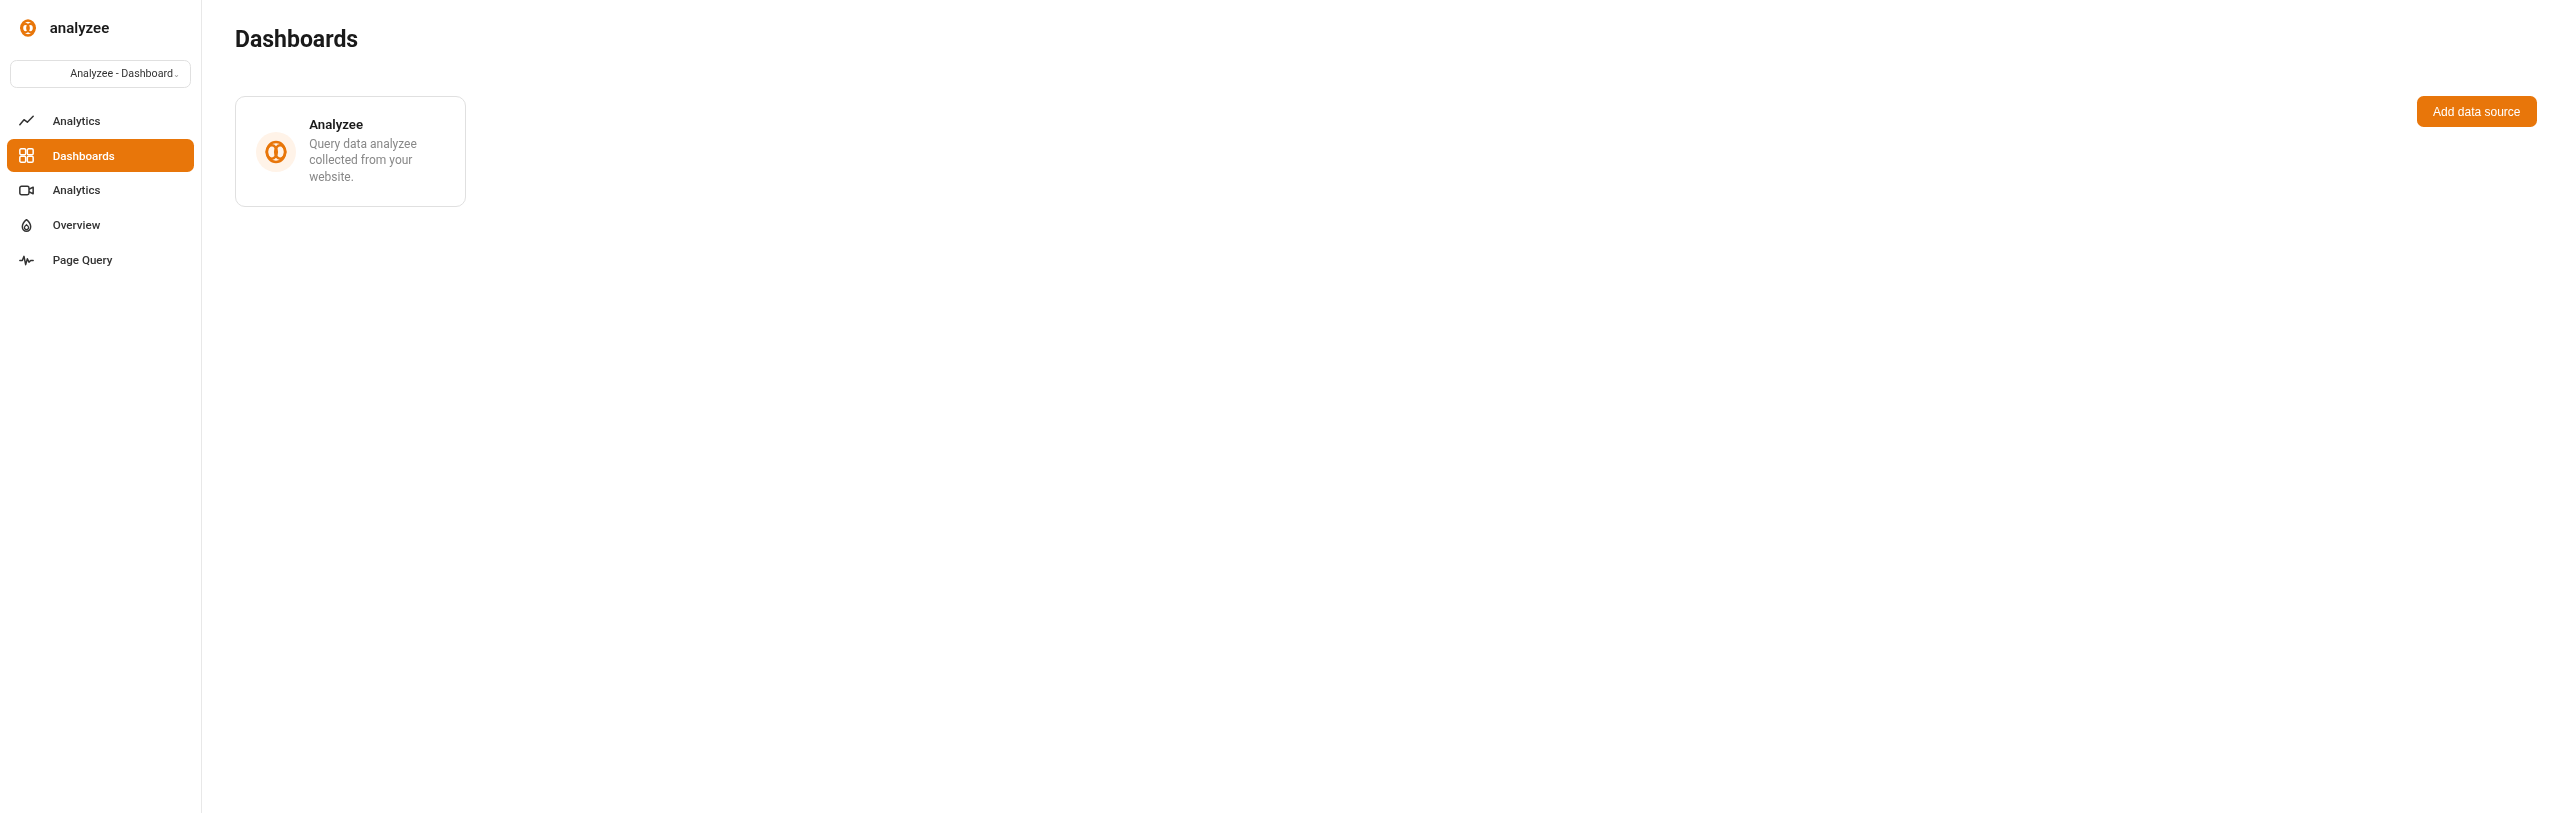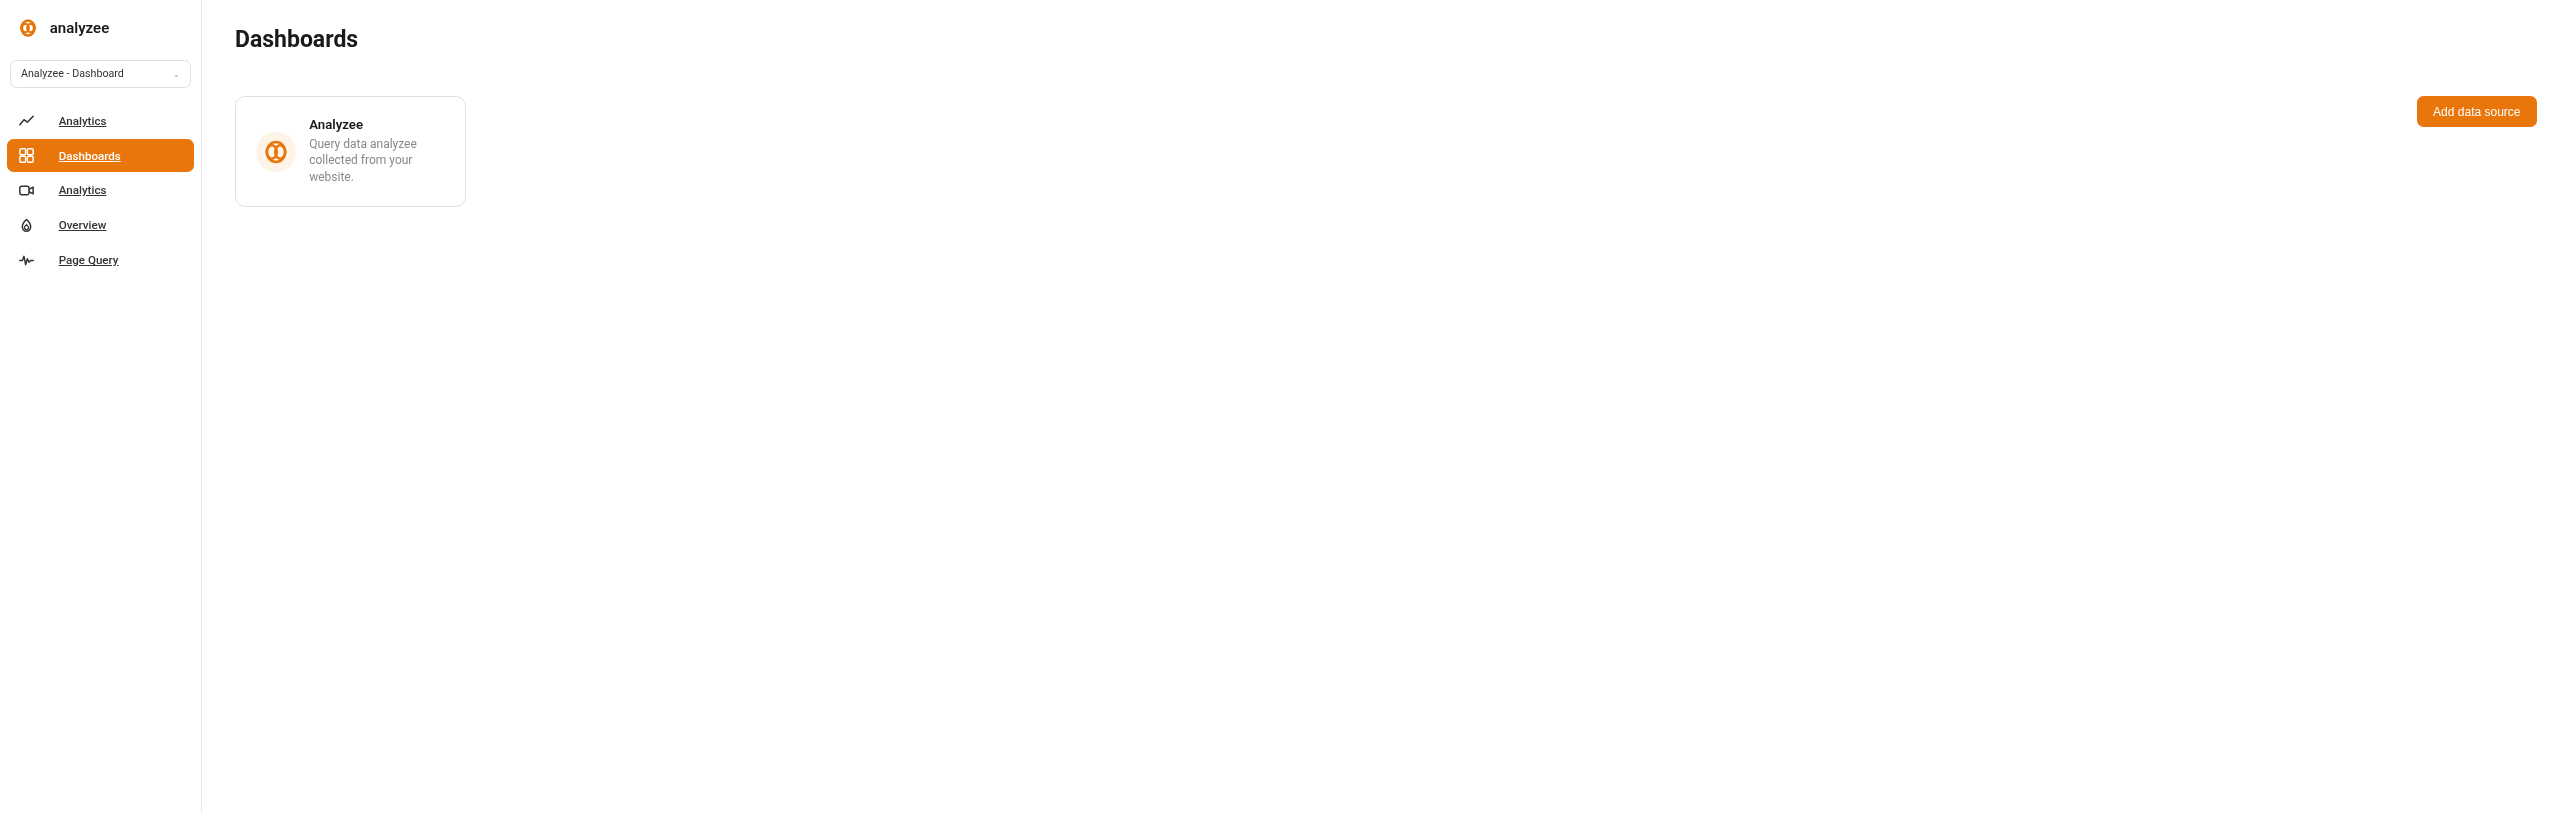--- a/index.html
+++ b/index.html
@@ -45,21 +45,21 @@
       color: #1a1a1a;
     }
 
     .workspace-selector {
       margin: 0 10px 16.5px 10px;
       padding: 6.6px 10px;
       border: 0.8px solid #e0e0e0;
       border-radius: 6.6px;
       display: flex;
       align-items: center;
-      justify-content: space-between;
+      justify-content: flex-end;
       cursor: pointer;
       background: #fff;
     }
 
     .workspace-name {
       font-size: 10.7px;
       color: #333;
     }
 
     .chevron-down {
@@ -70,28 +70,27 @@
     .nav-items {
       display: flex;
       flex-direction: column;
       gap: 1.7px;
       padding: 0 6.6px;
     }
 
     .nav-item {
       display: flex;
       align-items: center;
-      gap: 24px;
+      gap: 18px;
       padding: 8.3px 11.6px;
       border-radius: 6.6px;
       cursor: pointer;
       font-size: 11.6px;
       color: #333;
       font-weight: 500;
-      text-decoration: underline;
     }
 
     .nav-item.active {
       background: #e8760a;
       color: #fff;
     }
 
     .nav-item.active .nav-icon {
       color: #fff;
     }

